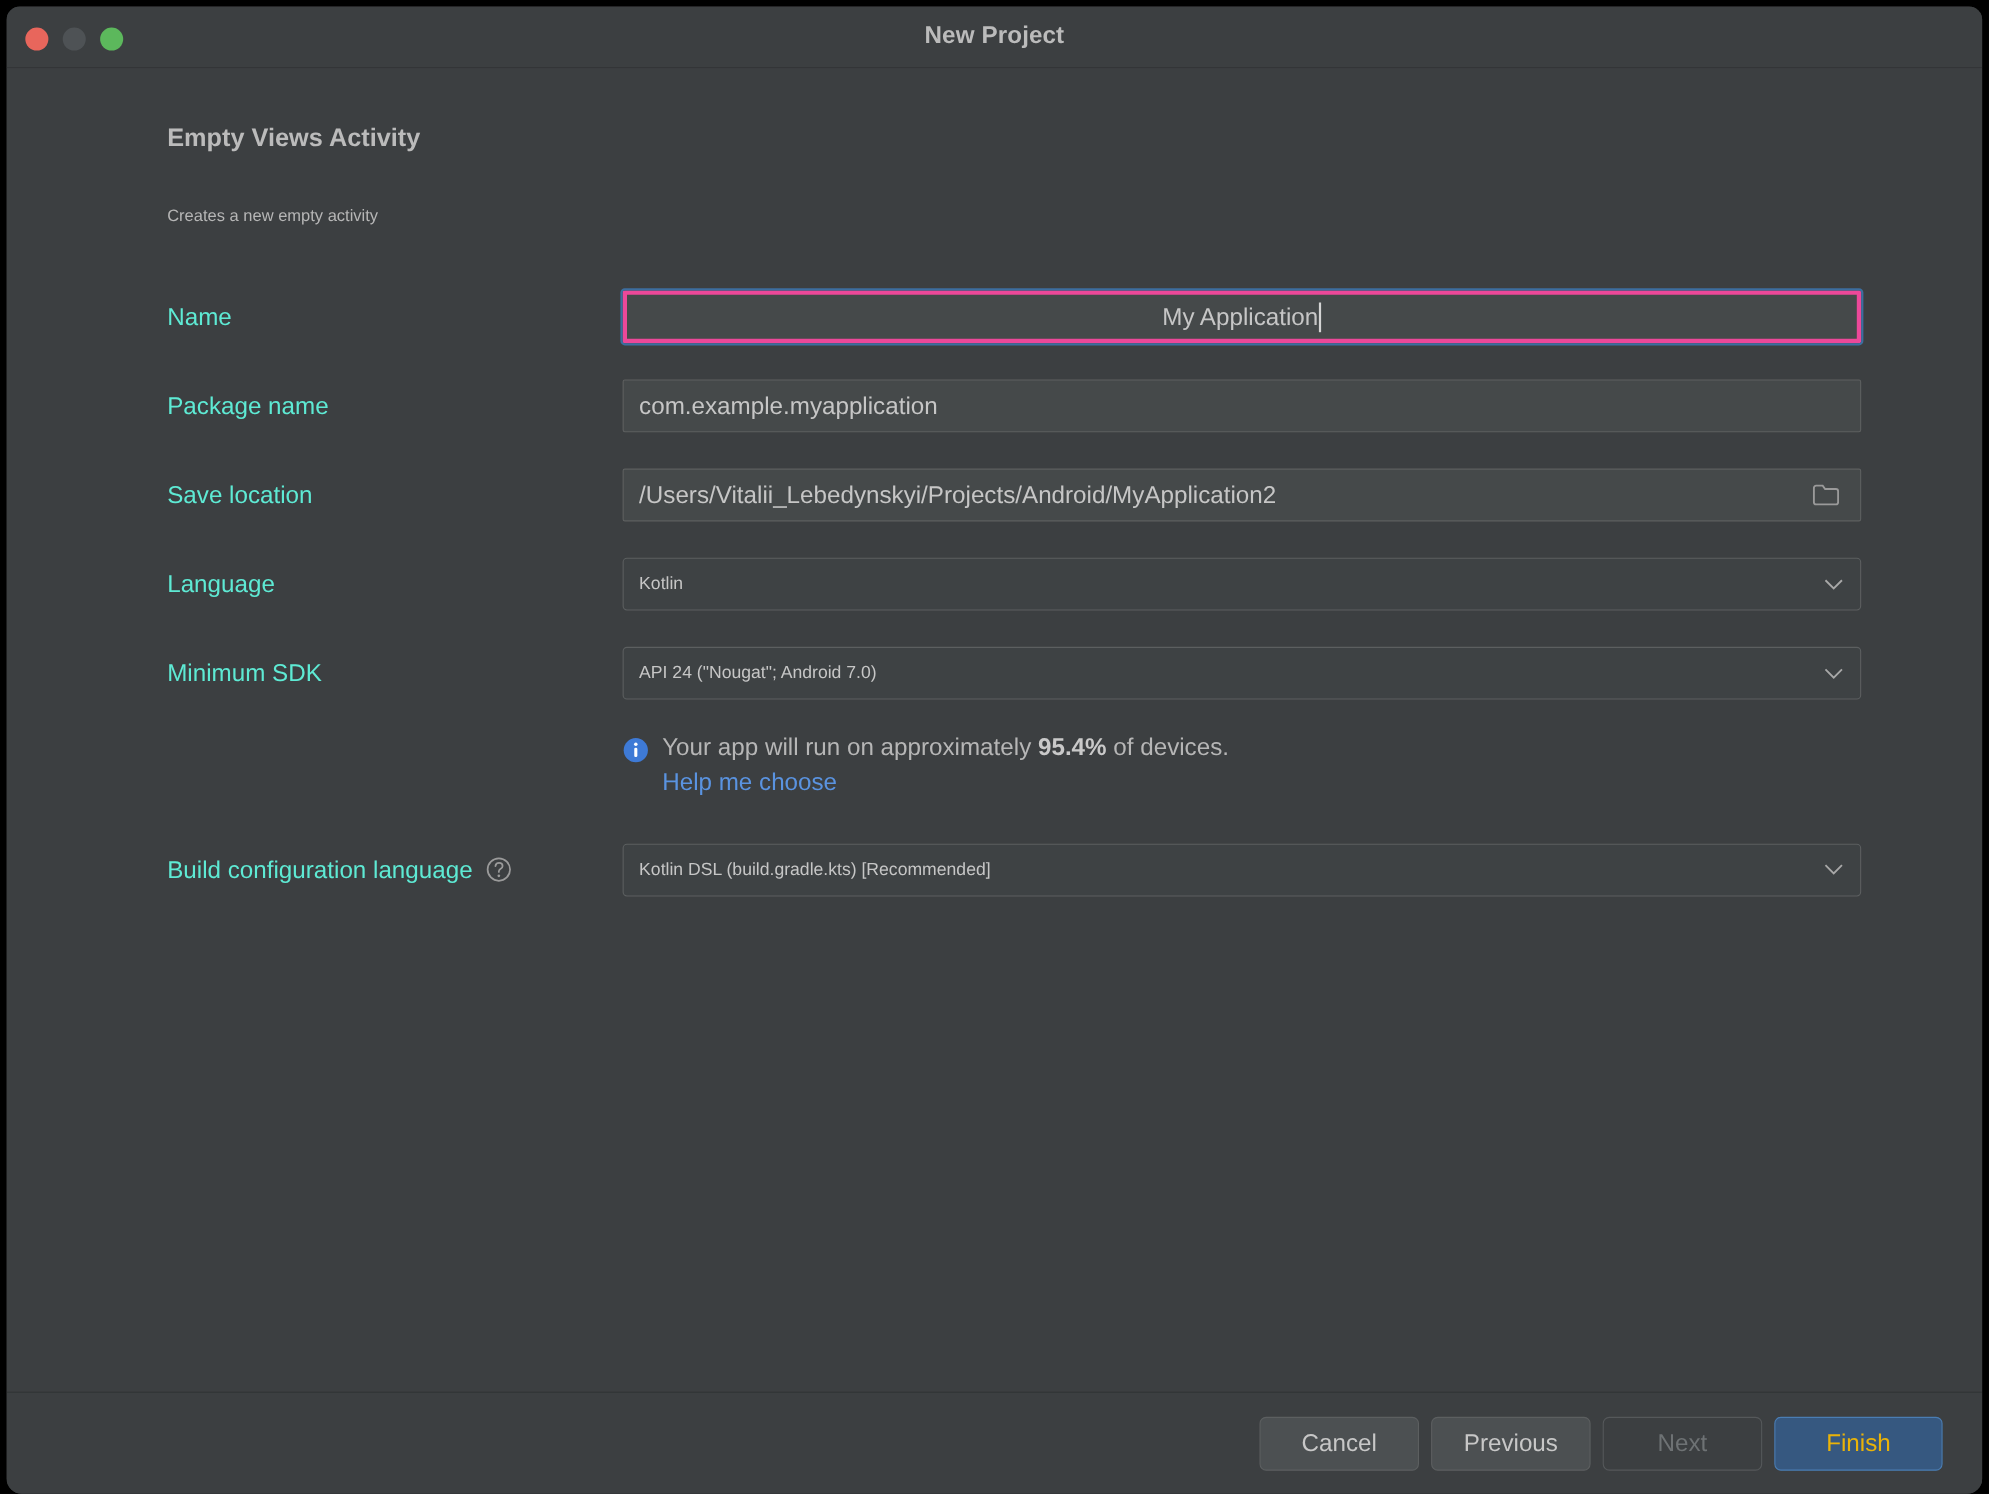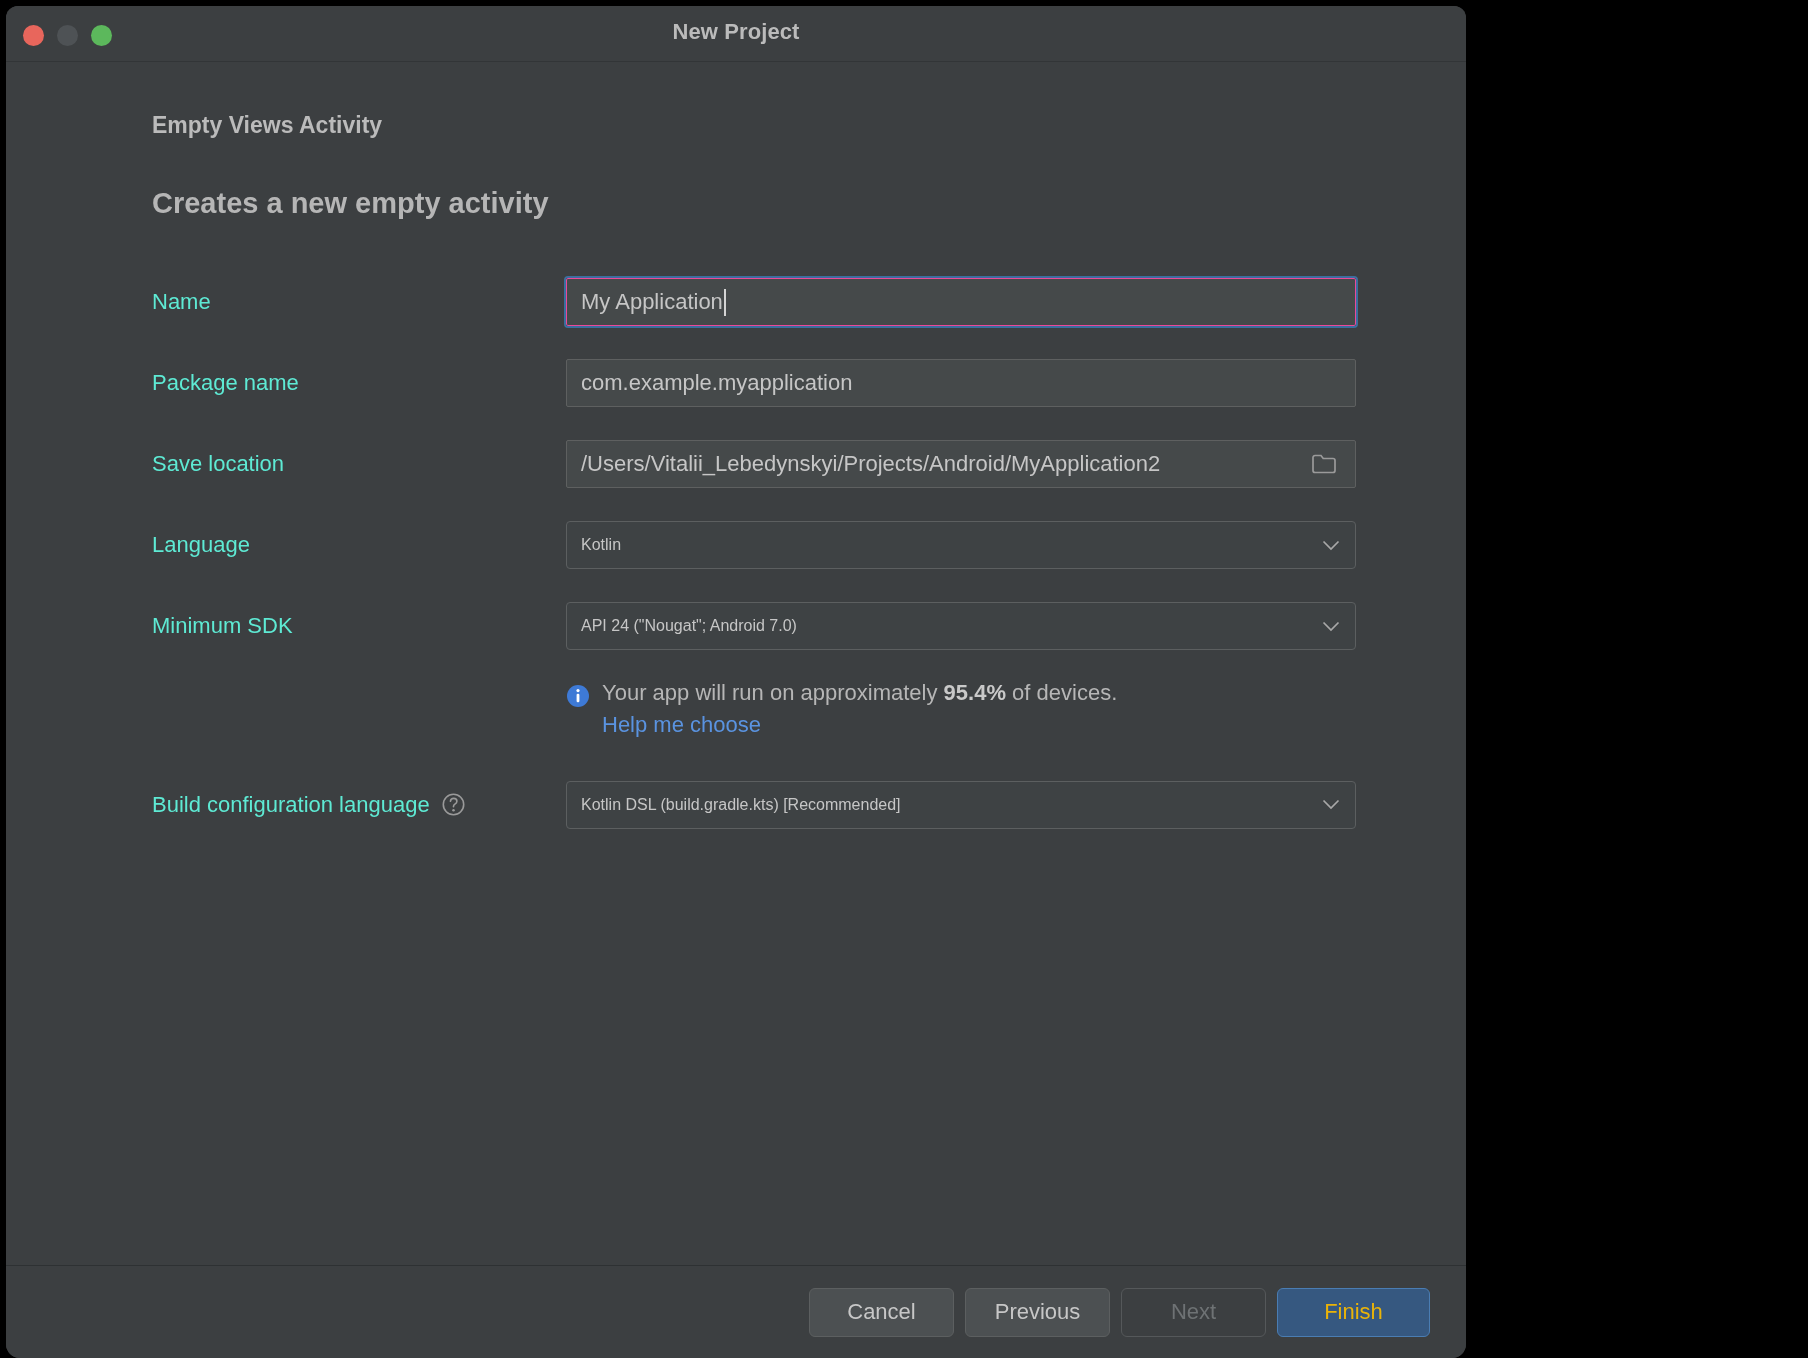--- a/index.html
+++ b/index.html
@@ -11,21 +11,21 @@
     background: #000000;
     font-family: "Liberation Sans", sans-serif;
     overflow: hidden;
   }
 
   
   #window {
     position: absolute;
     left: 6px;
     top: 6px;
-    width: 1460px;
+    width: 1796px;
     height: 1352px;
     background: #3C3F41;
     border-radius: 12px 12px 14px 14px;
     overflow: hidden;
     display: flex;
     flex-direction: column;
   }
 
   
   #titlebar {
@@ -75,22 +75,22 @@
   }
 
   #template-title {
     font-size: 23px;
     font-weight: bold;
     color: #BBBBBB;
     margin: 0 0 52px 0;
     line-height: 1;
   }
   #template-subtitle {
-    font-size: 29px;
-    font-weight: bold;
+    font-size: 15px;
+    font-weight: normal;
     color: #B6B6B6;
     margin: 0 0 60px 0;
     line-height: 1;
   }
 
   
   .row {
     display: flex;
     align-items: center;
     margin-bottom: 33px;
@@ -117,24 +117,25 @@
     border: 1px solid #5E6060;
     border-radius: 2px;
     display: flex;
     align-items: center;
     padding: 0 14px;
     font-size: 22px;
     color: #C6C6C6;
     position: relative;
   }
   .textfield.focused {
-    border: 1px solid #ec4899;
+    border: 4px solid #ec4899;
     outline: 2px solid #3C6E9F;
     outline-offset: 0px;
     background: #45494A;
+    justify-content: center;
   }
   .caret {
     display: inline-block;
     width: 2px;
     height: 27px;
     background: #D4D4D4;
     margin-left: 1px;
     vertical-align: middle;
   }
   .textfield .value { white-space: nowrap; }

